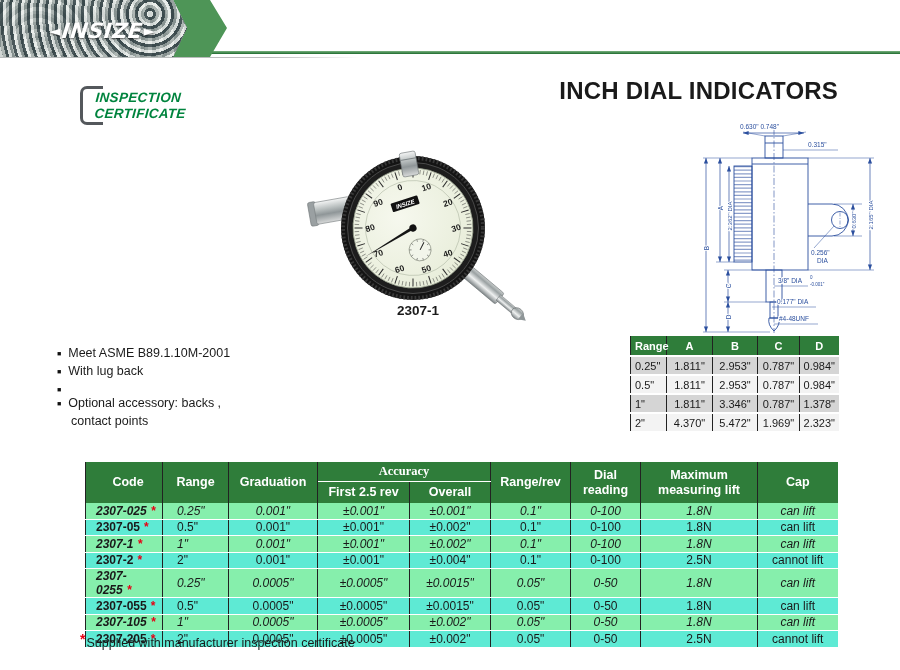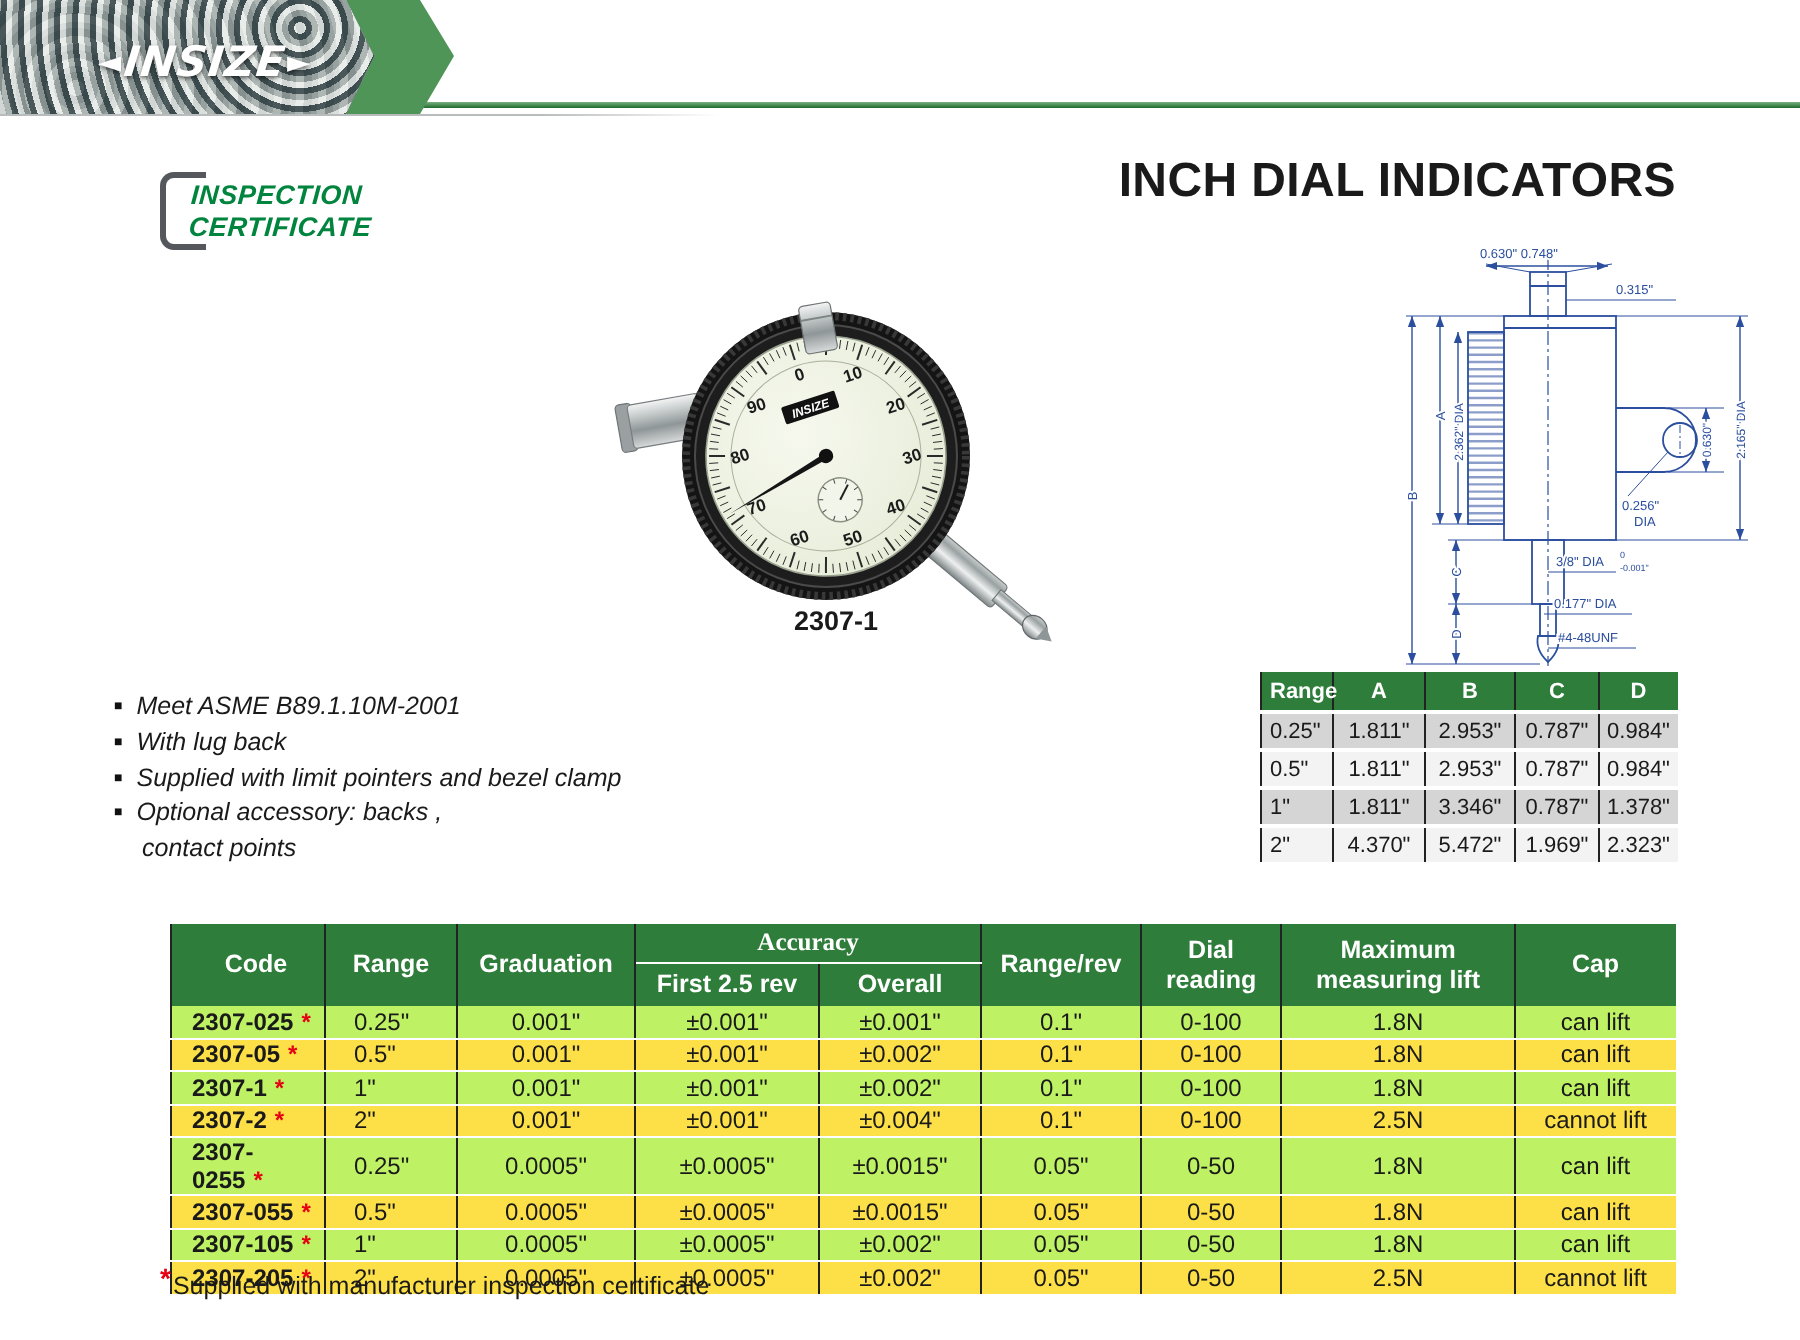--- a/index.html
+++ b/index.html
@@ -40,21 +40,21 @@
   
   .product{position:absolute;top:150px;left:283px;width:260px;height:185px;}
   .product-caption{position:absolute;top:303px;left:283px;width:270px;text-align:center;
     font-weight:bold;font-size:13.5px;}
 
   
   .drawing{position:absolute;top:120px;left:698px;width:200px;height:215px;}
   .drawing svg text{font-family:"Liberation Sans",sans-serif;fill:#2B4F9E;}
 
   
-  .features{position:absolute;top:347px;left:57px;width:340px;font-size:12.5px;font-style:italic;}
+  .features{position:absolute;top:347px;left:57px;width:340px;font-size:12.5px;}
   .feature{display:flex;align-items:flex-start;margin-bottom:4px;line-height:1.1;}
   .feature .bullet{font-size:7px;margin:3px 7px 0 0;color:#111;}
   .feature-cont{margin-left:14px;line-height:1.1;}
 
   
   .dim-table{position:absolute;top:336px;left:630px;border-collapse:collapse;
     table-layout:fixed;width:208px;font-size:11px;}
   .dim-table th{background:#2F7D3A;color:#fff;font-weight:bold;height:17px;
     border-left:1px solid #222;border-bottom:2px solid #fff;}
   .dim-table td{text-align:center;height:15px;border-left:1px solid #222;
@@ -69,22 +69,22 @@
   .spec-table th{background:#2F7D3A;color:#fff;font-weight:bold;font-size:12.5px;
     border-left:1px solid #222;border-right:1px solid #222;padding:0 2px;line-height:1.15;}
   .spec-table thead tr.r1 th{height:19px;}
   .spec-table thead tr.r2 th{height:21px;}
   .spec-table th.grp{border-bottom:1px solid #fff;font-family:Liberation Serif, serif;}
   .spec-table th.code-h{text-align:center;padding-left:10px;}
   .spec-table td{height:15.5px;padding:0;text-align:center;border-left:1px solid #222;
     border-right:1px solid #222;border-bottom:1px solid #fff;}
   .spec-table td:first-child,.spec-table th:first-child{border-left:1px solid #222;}
   .spec-table td:last-child,.spec-table th:last-child{border-right:none;}
-  .spec-table tr.odd td{background:#bef264;}
-  .spec-table tr.even td{background:#fde047;}
+  .spec-table tr.odd td{background:#86efac;font-style:italic;}
+  .spec-table tr.even td{background:#5eead4;}
   .spec-table td.code{font-weight:bold;text-align:left;padding-left:10px;}
   .spec-table td.range{text-align:left;padding-left:14px;}
   .star{color:#E60014;font-weight:bold;margin-left:4px;}
 
   
   .footnote{position:absolute;top:631px;left:80px;font-size:12.5px;}
   .footnote .star{font-size:14px;vertical-align:3px;margin:0 1px 0 0;}
 </style>
 </head>
 <body>
@@ -380,21 +380,20 @@
     <div class="feature">
       <span class="bullet">■</span>
       <span>Meet ASME B89.1.10M-2001</span>
       </div>
     <div class="feature">
       <span class="bullet">■</span>
       <span>With lug back</span>
       </div>
     <div class="feature">
       <span class="bullet">■</span>
-      <span>Supplied with limit pointers and bezel clamp</span>
       </div>
     <div class="feature">
       <span class="bullet">■</span>
       <span>Optional accessory: backs ,</span>
       </div>
     <div class="feature-cont">contact points</div>
   </div>
 
   <table class="dim-table">
     <colgroup>

